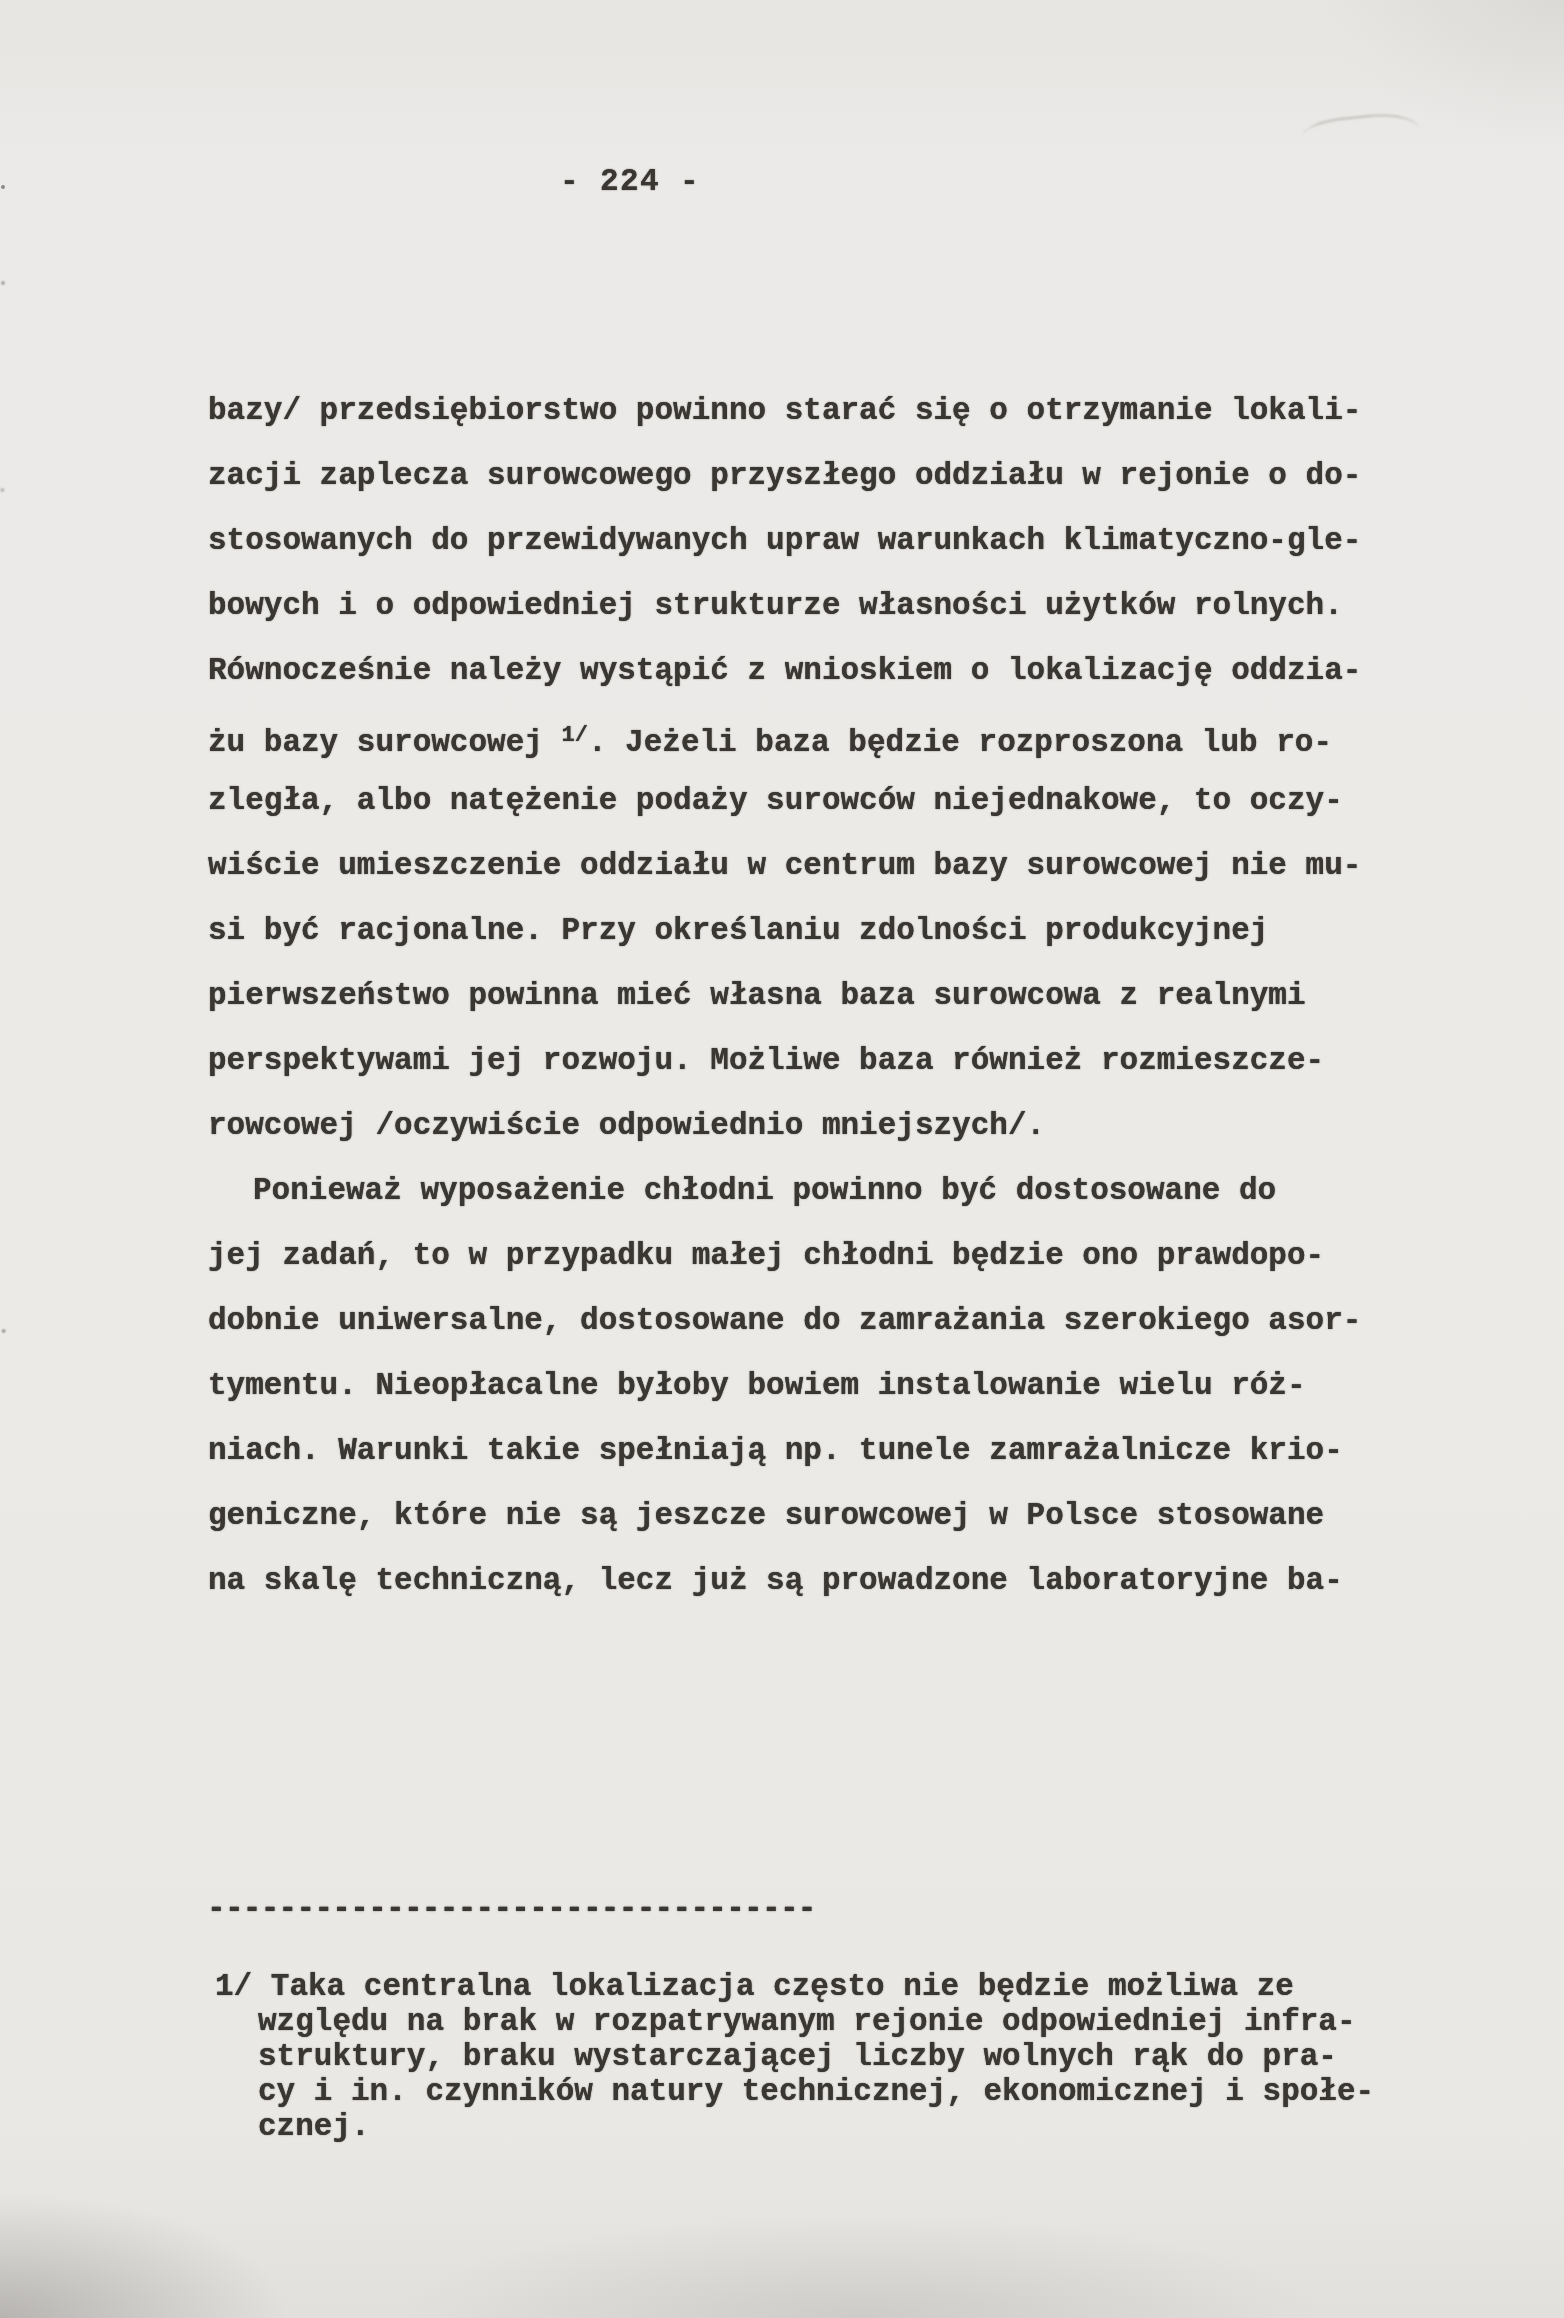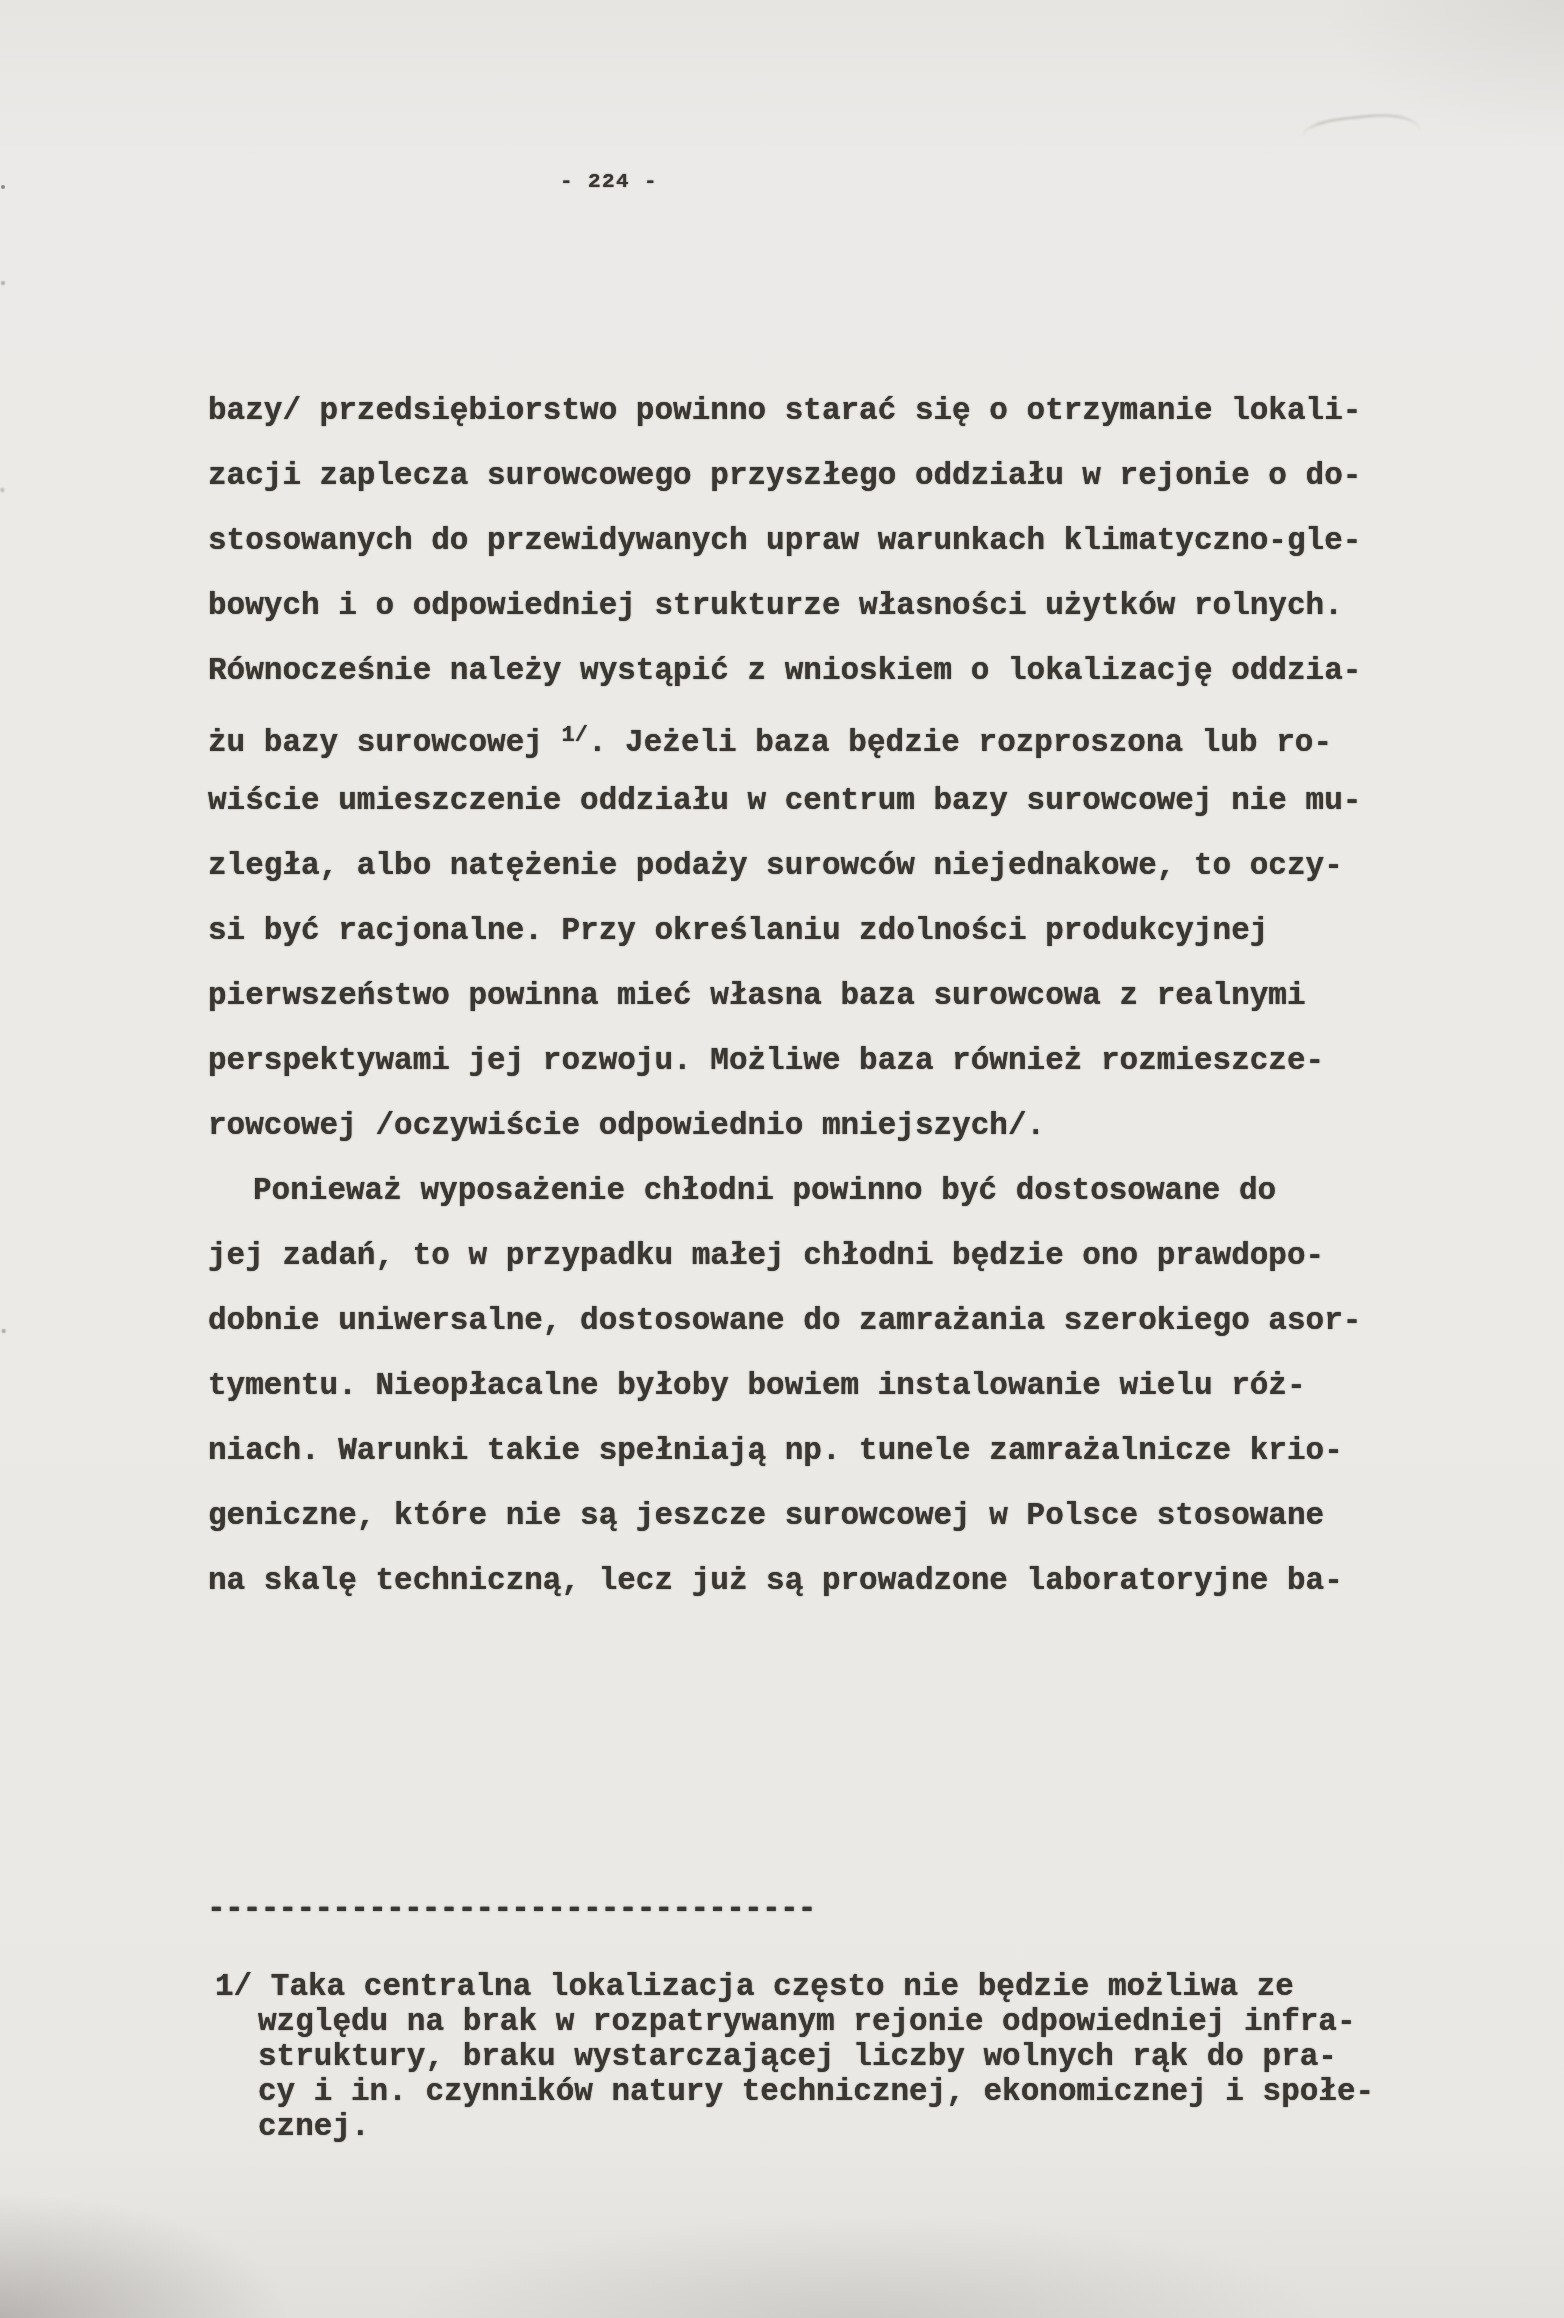--- a/index.html
+++ b/index.html
@@ -18,21 +18,21 @@
       linear-gradient(180deg,#e6e5e2 0%,#eceae8 7%,#ebeae7 55%,#eae8e5 92%,#e2e0dd 100%);
   }
   .typed{
     color:#3a3732;
     font-weight:bold;
     text-shadow:0 0 0.7px rgba(58,55,50,0.9), 0 0 2.1px rgba(58,55,50,0.35);
     filter:blur(0.2px);
   }
   .page-number{
     position:absolute;left:560px;top:161px;
-    font-size:21px;line-height:41px;white-space:pre;
+    font-size:31px;line-height:41px;white-space:pre;
     letter-spacing:1.4px;
   }
   .body-text{
     position:absolute;left:208px;top:378px;width:1275px;
     font-size:31px;
   }
   .body-text .line{
     height:65px;line-height:65px;white-space:pre;
   }
   .para-2 .line:first-child{text-indent:45px;}
@@ -82,22 +82,22 @@
   <div class="page-number typed">- 224 -</div>
 
   <div class="body-text typed">
     <div class="para-1">
         <div class="line">bazy/ przedsiębiorstwo powinno starać się o otrzymanie lokali-</div>
         <div class="line">zacji zaplecza surowcowego przyszłego oddziału w rejonie o do-</div>
         <div class="line">stosowanych do przewidywanych upraw warunkach klimatyczno-gle-</div>
         <div class="line">bowych i o odpowiedniej strukturze własności użytków rolnych.</div>
         <div class="line">Równocześnie należy wystąpić z wnioskiem o lokalizację oddzia-</div>
         <div class="line"><span>żu bazy surowcowej </span><span class="fnref">1/</span><span>. Jeżeli baza będzie rozproszona lub ro-</span></div>
+        <div class="line">zległa, albo natężenie podaży surowców niejednakowe, to oczy-</div>
         <div class="line">wiście umieszczenie oddziału w centrum bazy surowcowej nie mu-</div>
-        <div class="line">zległa, albo natężenie podaży surowców niejednakowe, to oczy-</div>
         <div class="line">si być racjonalne. Przy określaniu zdolności produkcyjnej</div>
         <div class="line">pierwszeństwo powinna mieć własna baza surowcowa z realnymi</div>
         <div class="line">perspektywami jej rozwoju. Możliwe baza również rozmieszcze-</div>
         <div class="line">rowcowej /oczywiście odpowiednio mniejszych/.</div>
       </div>
     <div class="para-2">
         <div class="line">Ponieważ wyposażenie chłodni powinno być dostosowane do</div>
         <div class="line">jej zadań, to w przypadku małej chłodni będzie ono prawdopo-</div>
         <div class="line">dobnie uniwersalne, dostosowane do zamrażania szerokiego asor-</div>
         <div class="line">tymentu. Nieopłacalne byłoby bowiem instalowanie wielu róż-</div>

